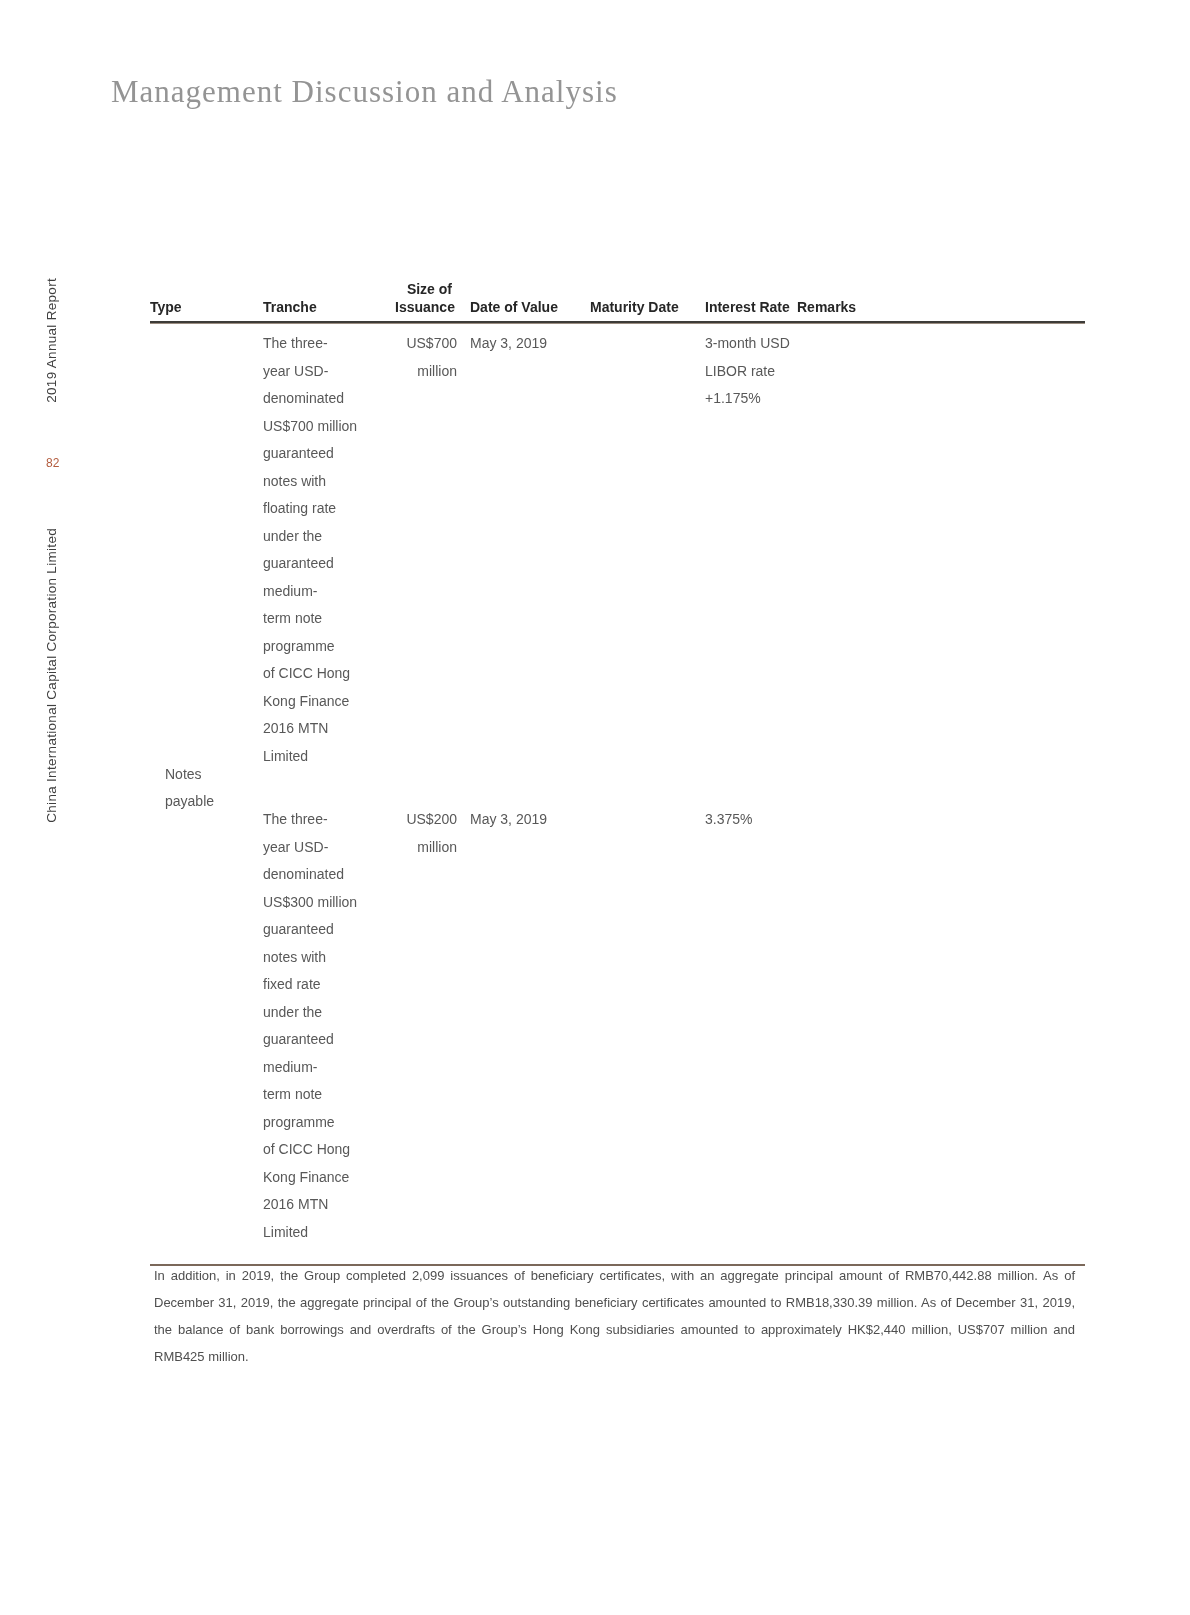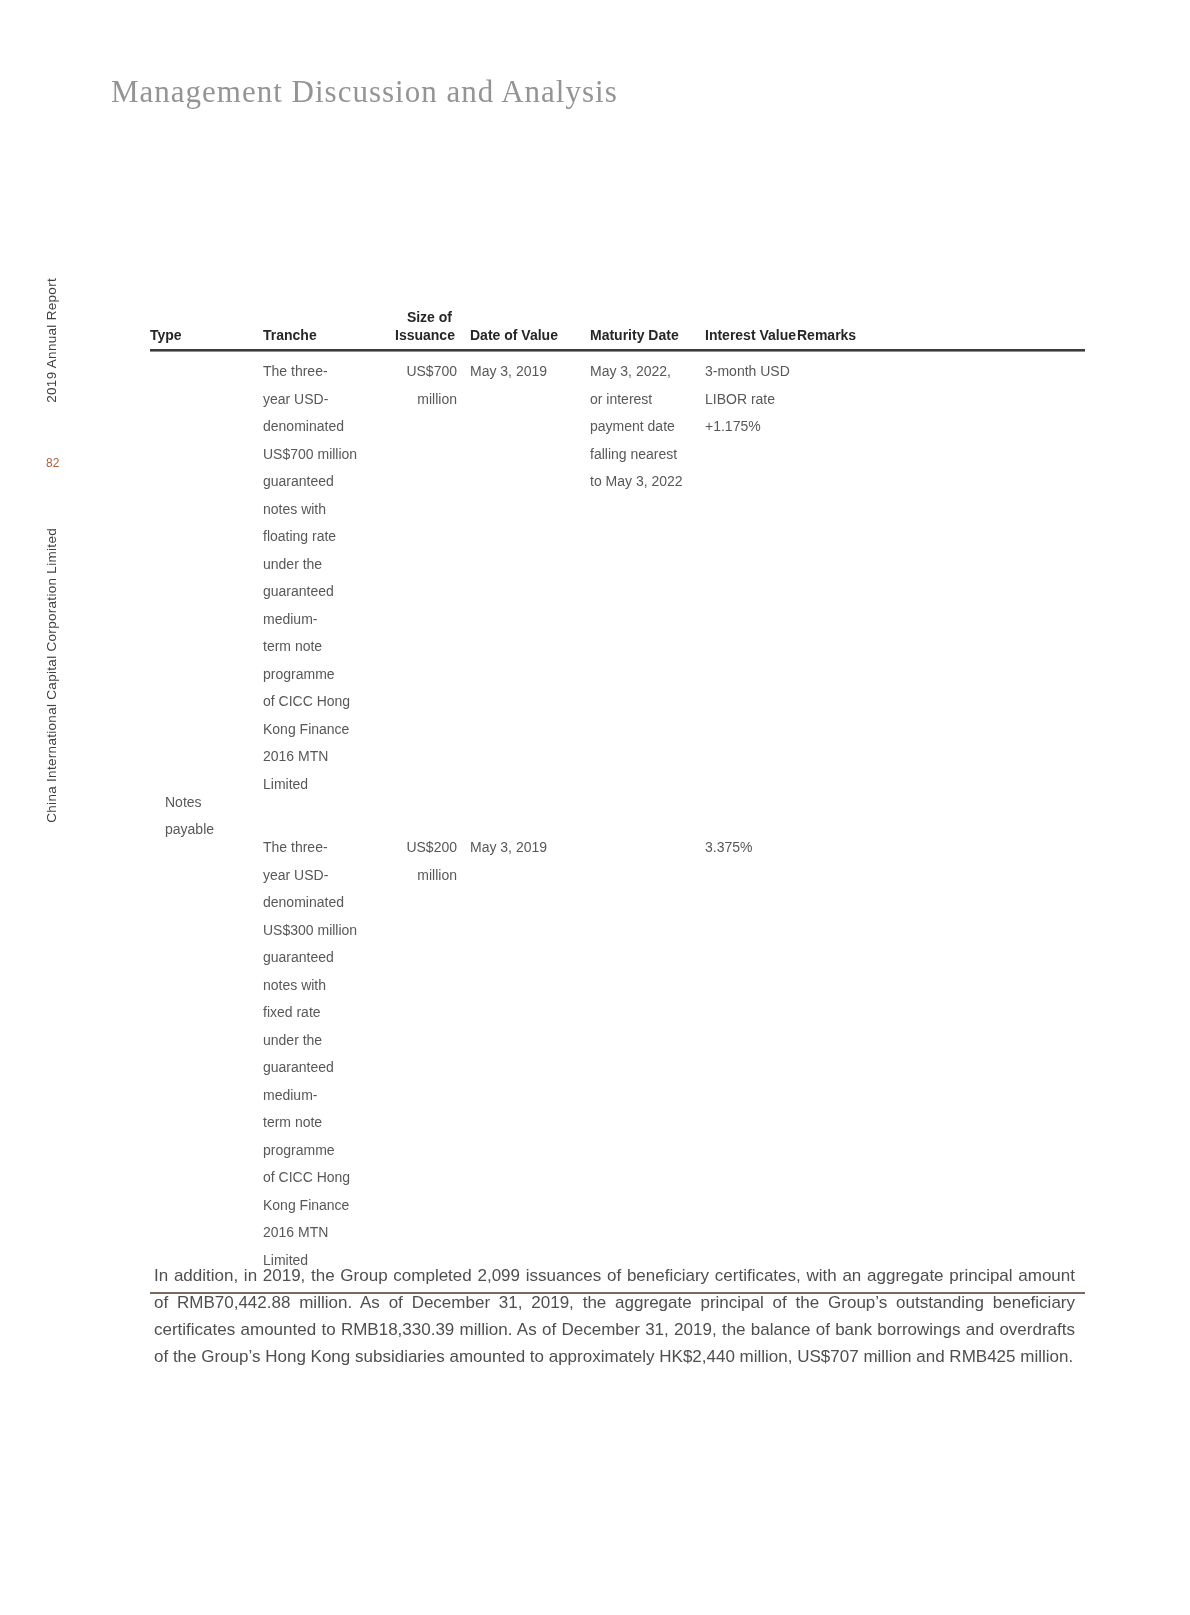--- a/index.html
+++ b/index.html
@@ -15,38 +15,38 @@
   .vtext { position:absolute; writing-mode:vertical-rl; transform:rotate(180deg);
     font-size:13.5px; color:#3f3f3f; letter-spacing:0.3px; white-space:nowrap; }
   #sidebar-report  { left:44px; top:278px; }
   #sidebar-company { left:44px; top:528px; }
   #sidebar-pageno  { position:absolute; left:46px; top:456px; font-size:12px; color:#b35c3e; }
 
   
   #fin-table { position:absolute; left:150px; top:280px; width:935px; color:#585858; font-size:14px; }
   .tgrid { display:grid; grid-template-columns:113px 132px 62px 133px 115px 92px 1fr; }
   .thead { align-items:end; font-weight:700; color:#262626; line-height:18px; }
-  .thead .cell { padding-bottom:5px;margin-top:28px; }
+  .thead .cell { padding-bottom:5px; }
   .cell { white-space:pre-line; }
   .col-date-pad { padding-left:13px; }
   .size-h { text-align:right; padding-right:5px; }
   .size-b { text-align:right; }
   #header-rule { height:3px; width:100%;
     background:linear-gradient(to bottom, #3d3c38 55%, #9a8c80 55%); }
   #bottom-rule { height:2px; width:100%; background:#7b685a; margin-top:10px; }
   .tbody { padding-top:6px; line-height:27.5px; row-gap:36px; padding-bottom:8px; }
   .r1 { grid-row:1; }
   .r2 { grid-row:2; }
   .type-cell { grid-column:1; grid-row:1 / span 2; align-self:center; padding-left:15px; }
   .c2 { grid-column:2; } .c3 { grid-column:3; } .c4 { grid-column:4; }
   .c5 { grid-column:5; } .c6 { grid-column:6; } .c7 { grid-column:7; }
 
   
   #paragraphs { position:absolute; left:154px; top:1262px; width:921px;
-    font-size:17px; line-height:27px; color:#4f4f4f; text-align:justify; }
+    font-size:13px; line-height:27px; color:#4f4f4f; text-align:justify; }
   #paragraphs p + p { margin-top:28px; }
 </style>
 </head>
 <body>
 
 <div id="page">
 
   <h1 id="page-title">Management Discussion and Analysis</h1>
 
   <div id="sidebar-report" class="vtext">2019 Annual Report</div>
@@ -55,21 +55,21 @@
 
   <div id="fin-table">
 
     <div class="tgrid thead">
       <div class="cell">Type</div>
       <div class="cell">Tranche</div>
       <div class="cell size-h">Size of
 Issuance</div>
       <div class="cell col-date-pad">Date of Value</div>
       <div class="cell">Maturity Date</div>
-      <div class="cell">Interest Value</div>
+      <div class="cell">Interest Rate</div>
       <div class="cell">Remarks</div>
     </div>
 
     <div id="header-rule"></div>
 
     <div class="tgrid tbody">
       <div class="cell type-cell">Notes
 payable</div>
 
       <div class="cell c2 r1">The three-
@@ -84,25 +84,20 @@
 medium-
 term note
 programme
 of CICC Hong
 Kong Finance
 2016 MTN
 Limited</div>
       <div class="cell c3 r1 size-b">US$700
 million</div>
       <div class="cell c4 r1 col-date-pad">May 3, 2019</div>
-      <div class="cell c5 r1">May 3, 2022,
-or interest
-payment date
-falling nearest
-to May 3, 2022</div>
       <div class="cell c6 r1">3-month USD
 LIBOR rate
 +1.175%</div>
       <div class="cell c7 r1"></div>
 
       <div class="cell c2 r2">The three-
 year USD-
 denominated
 US$300 million
 guaranteed

